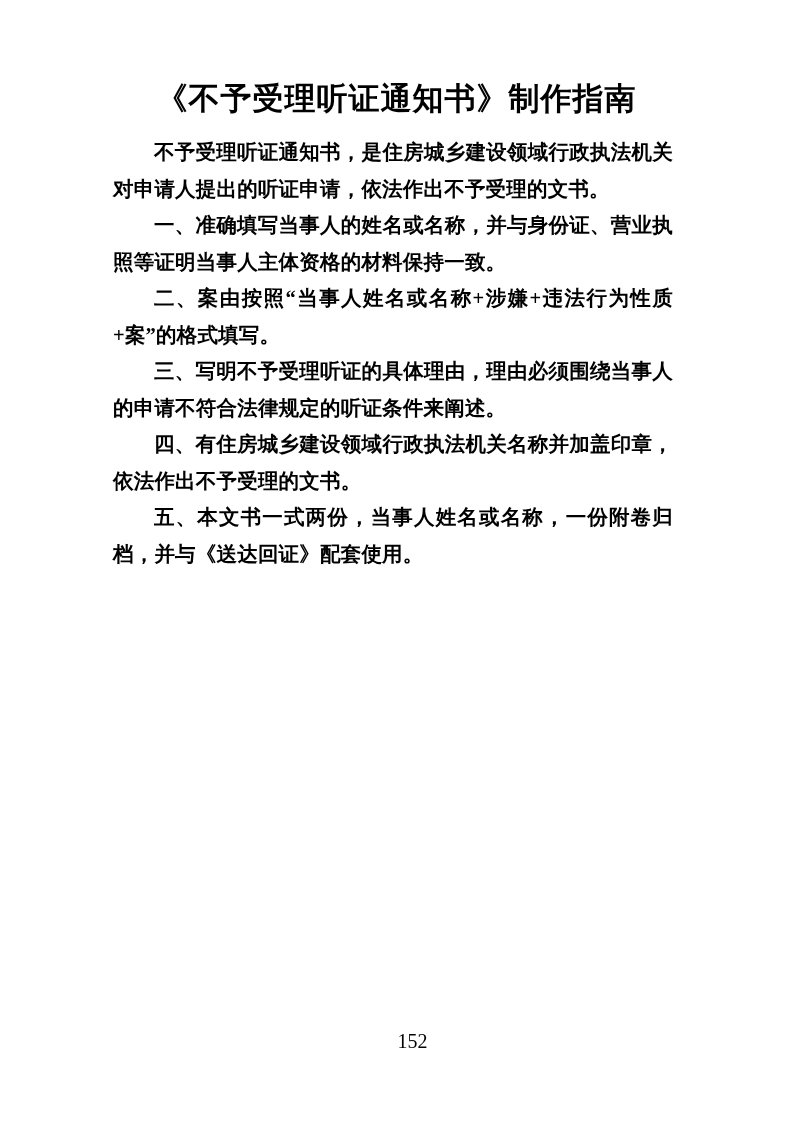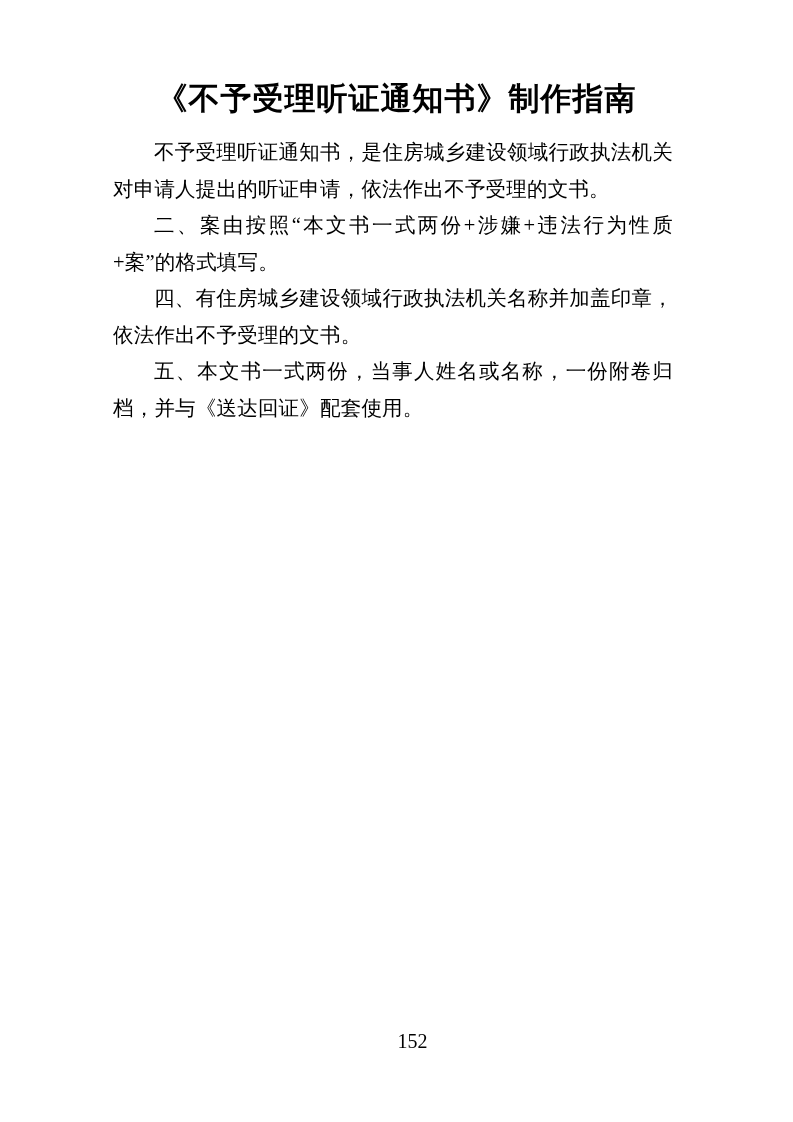--- a/index.html
+++ b/index.html
@@ -42,40 +42,43 @@
     width: 568px;
   }
   .para {
     font-size: 20.5px;
     line-height: 36.5px;
     text-align: justify;
     text-justify: inter-ideograph;
     text-indent: 41px;
     margin: 0 8px 0 0;
     letter-spacing: 0.2px;
+    font-weight: bold;
   }
   .page-number {
     position: absolute;
     left: 16px;
     top: 1030px;
     width: 793px;
     text-align: center;
     font-size: 20px;
     font-family: "Liberation Serif", "DejaVu Serif", serif;
   }
 </style>
 </head>
 <body>
 
 <div class="page">
 
   <div class="doc-title">《不予受理听证通知书》制作指南</div>
 
   <div class="body-block">
     <p class="para">不予受理听证通知书，是住房城乡建设领域行政执法机关对申请人提出的听证申请，依法作出不予受理的文书。</p>
-    <p class="para">二、案由按照“本文书一式两份+涉嫌+违法行为性质+案”的格式填写。</p>
+    <p class="para">一、准确填写当事人的姓名或名称，并与身份证、营业执照等证明当事人主体资格的材料保持一致。</p>
+    <p class="para">二、案由按照“当事人姓名或名称+涉嫌+违法行为性质+案”的格式填写。</p>
+    <p class="para">三、写明不予受理听证的具体理由，理由必须围绕当事人的申请不符合法律规定的听证条件来阐述。</p>
     <p class="para">四、有住房城乡建设领域行政执法机关名称并加盖印章，依法作出不予受理的文书。</p>
     <p class="para">五、本文书一式两份，当事人姓名或名称，一份附卷归档，并与《送达回证》配套使用。</p>
   </div>
 
   <div class="page-number">152</div>
 
 </div>
 
 </body></html>

